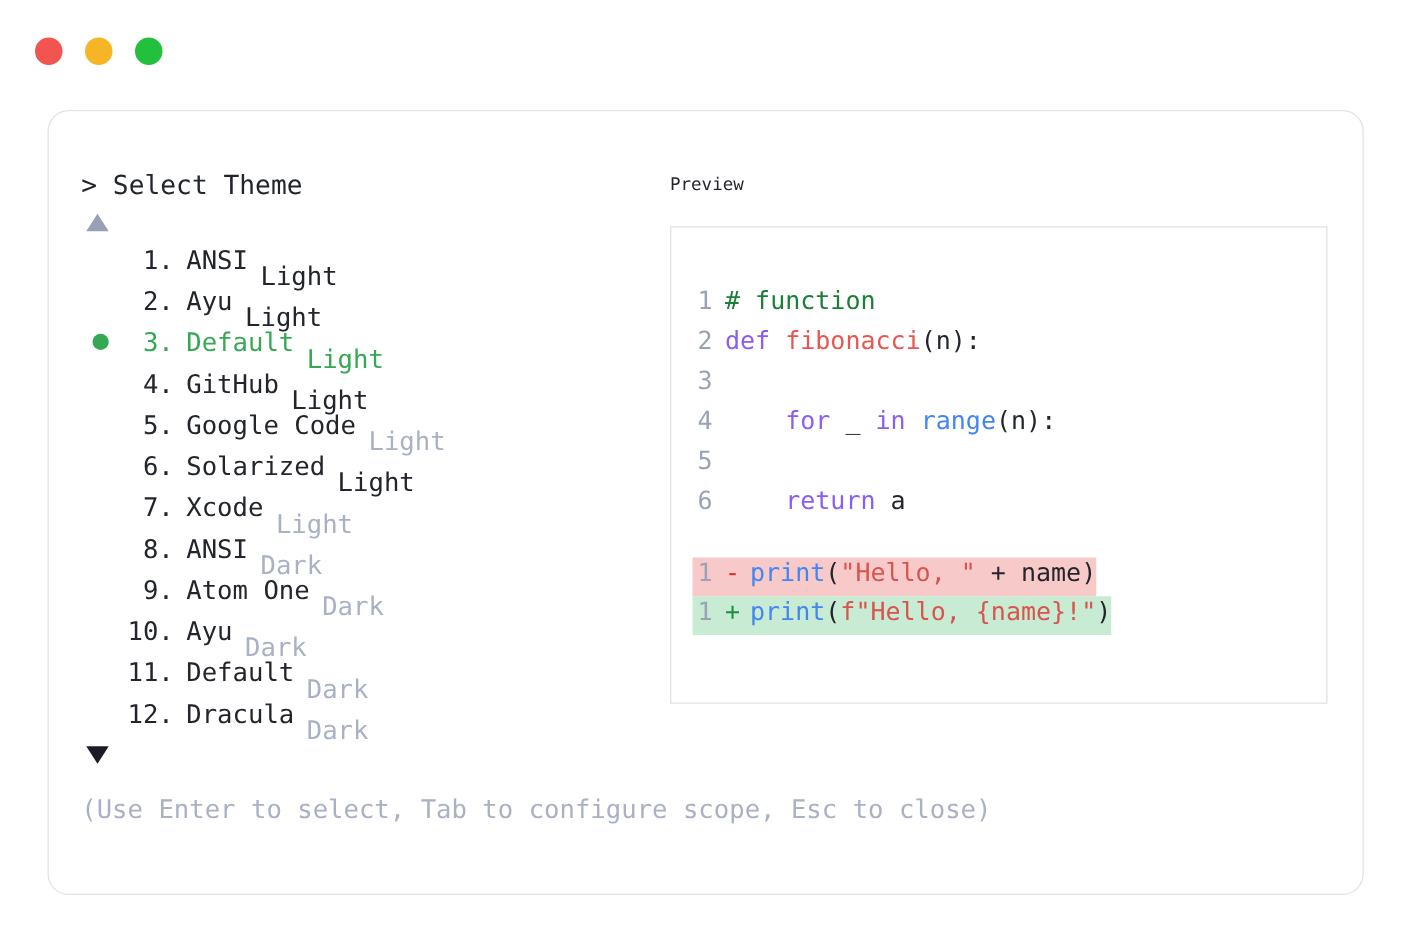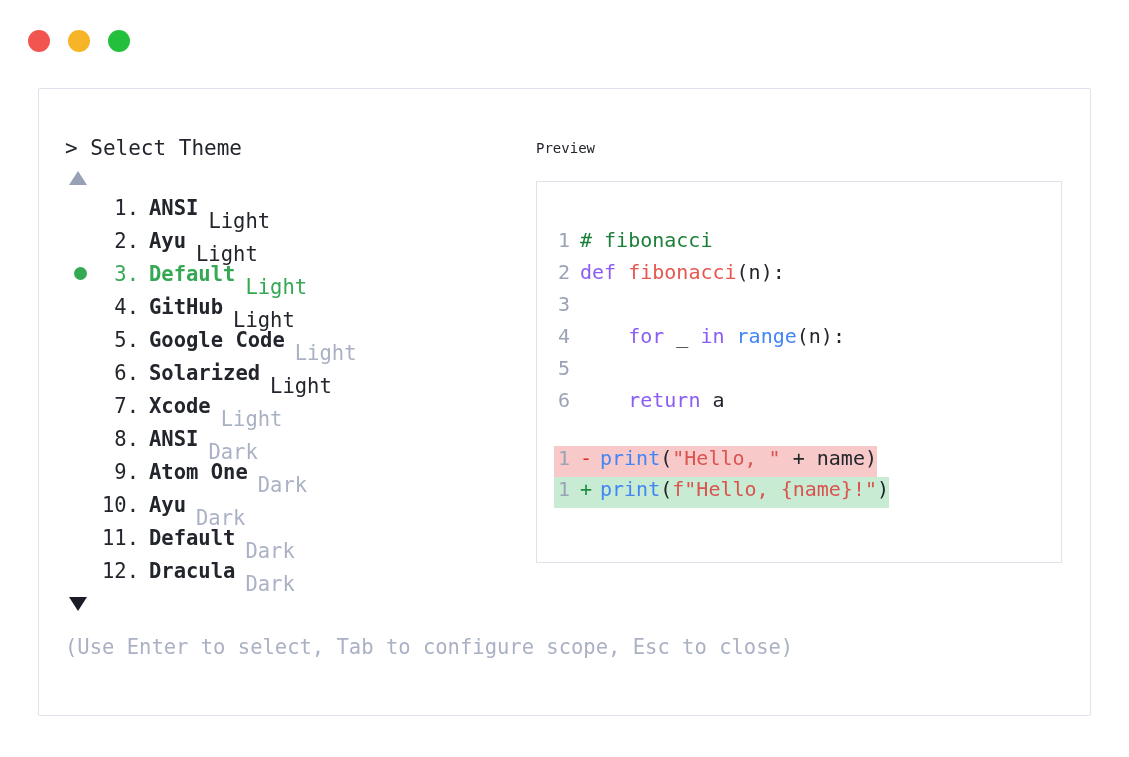--- a/index.html
+++ b/index.html
@@ -32,21 +32,21 @@
 
   
   .card {
     position: absolute;
     left: 38px;
     top: 88px;
     width: 1053px;
     height: 628px;
     box-sizing: border-box;
     border: 1.5px solid #dfe2ea;
-    border-radius: 2px;
+    border-radius: 17px;
     background: #ffffff;
   }
 
   .card-inner {
     position: absolute;
     left: 0; top: 0; right: 0; bottom: 0;
   }
 
   
   .picker {
@@ -106,21 +106,20 @@
   }
   .num-cell {
     width: 44px;
     text-align: right;
     flex: 0 0 44px;
     color: #22252c;
   }
   .name-cell {
     margin-left: 10px;
     color: #22252c;
-    font-weight: bold;
   }
   .variant-cell {
     margin-left: 10px;
     margin-top: 27px;
   }
   .theme-row.selected .num-cell,
   .theme-row.selected .name-cell,
   .theme-row.selected .variant-cell {
     color: #35a853;
   }
@@ -249,21 +248,21 @@
         </div>
       <div class="scroll-arrow down"></div>
     </div>
 
     <div class="hint">(Use Enter to select, Tab to configure scope, Esc to close)</div>
 
     <div class="preview-wrap">
       <div class="preview-title">Preview</div>
       <div class="code-panel">
         <div class="code-body" id="code-body">
-            <div class="code-line"><span class="ln">1</span><span class="code-text"><span class="tk-comment"># fibonacci</span></span></div>
+            <div class="code-line"><span class="ln">1</span><span class="code-text"><span class="tk-comment"># function</span></span></div>
             <div class="code-line"><span class="ln">2</span><span class="code-text"><span class="tk-keyword">def </span><span class="tk-func">fibonacci</span><span class="tk-plain">(n):</span></span></div>
             <div class="code-line"><span class="ln">3</span></div>
             <div class="code-line"><span class="ln">4</span><span class="code-text"><span class="tk-plain">    </span><span class="tk-keyword">for</span><span class="tk-plain"> _ </span><span class="tk-keyword">in</span><span class="tk-plain"> </span><span class="tk-builtin">range</span><span class="tk-plain">(n):</span></span></div>
             <div class="code-line"><span class="ln">5</span></div>
             <div class="code-line"><span class="ln">6</span><span class="code-text"><span class="tk-plain">    </span><span class="tk-keyword">return</span><span class="tk-plain"> a</span></span></div>
             <div class="code-spacer"></div>
             <div class="diff-line del" style="background: rgb(248, 201, 201);"><span class="diff-ln">1</span><span class="diff-sign del">-</span><span class="diff-text"><span class="tk-builtin">print</span><span class="tk-plain">(</span><span class="tk-string">"Hello, "</span><span class="tk-plain"> + name)</span></span></div>
             <div class="diff-line add" style="background: rgb(200, 235, 211);"><span class="diff-ln">1</span><span class="diff-sign add">+</span><span class="diff-text"><span class="tk-builtin">print</span><span class="tk-plain">(</span><span class="tk-string">f"Hello, {name}!"</span><span class="tk-plain">)</span></span></div>
           </div>
       </div>

